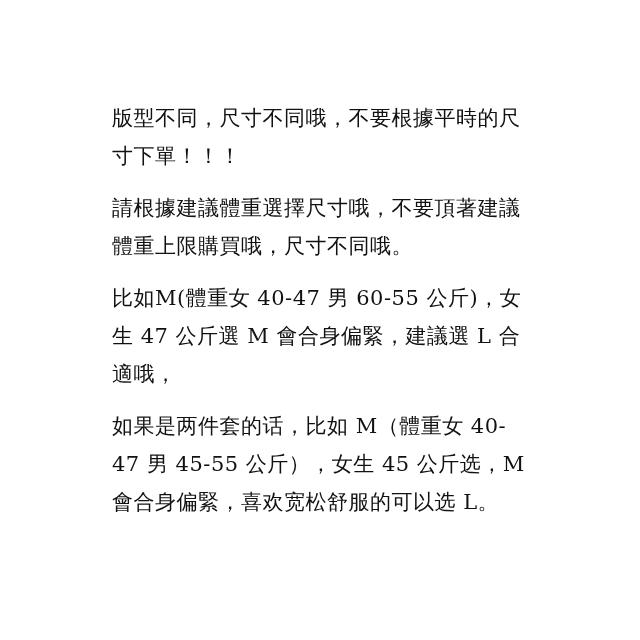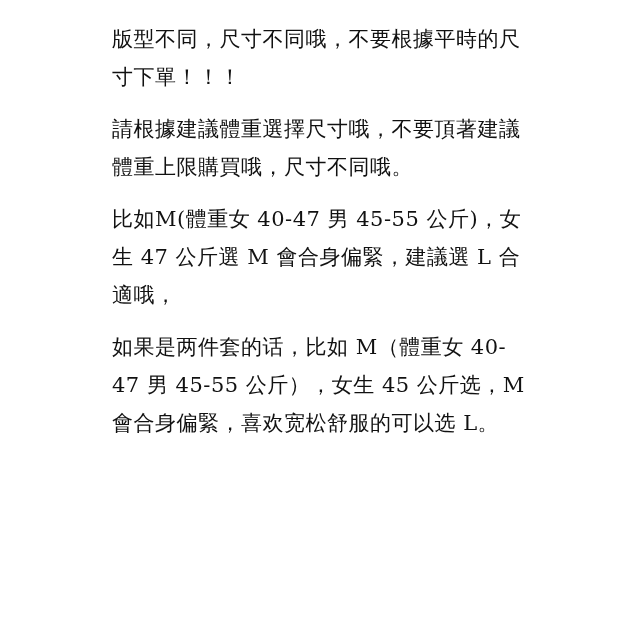--- a/index.html
+++ b/index.html
@@ -14,21 +14,21 @@
     overflow: hidden;
   }
   .page {
     box-sizing: border-box;
     width: 640px;
     height: 640px;
     background: #ffffff;
     padding: 20px 108px 40px 112px;
     display: flex;
     flex-direction: column;
-    justify-content: flex-start;
+    justify-content: center;
     border-radius: 24px;
   }
   .para {
     color: #111111;
     font-size: 21px;
     line-height: 38px;
     letter-spacing: 0.5px;
     margin: 0 0 14px 0;
     text-align: left;
     word-break: break-word;
@@ -36,15 +36,15 @@
   .para:last-child {
     margin-bottom: 0;
   }
 </style>
 </head>
 <body>
 
 <div class="page">
   <p class="para">版型不同，尺寸不同哦，不要根據平時的尺寸下單！！！</p>
   <p class="para">請根據建議體重選擇尺寸哦，不要頂著建議體重上限購買哦，尺寸不同哦。</p>
-  <p class="para">比如M(體重女 40-47 男 45-55 公斤)，女生 47 公斤選 M 會合身偏緊，建議選 L 合適哦，</p>
+  <p class="para">比如M(體重女 40-47 男 60-55 公斤)，女生 47 公斤選 M 會合身偏緊，建議選 L 合適哦，</p>
   <p class="para">如果是两件套的话，比如 M（體重女 40-47 男 45-55 公斤），女生 45 公斤选，M 會合身偏緊，喜欢宽松舒服的可以选 L。</p>
 </div>
 
 </body></html>

